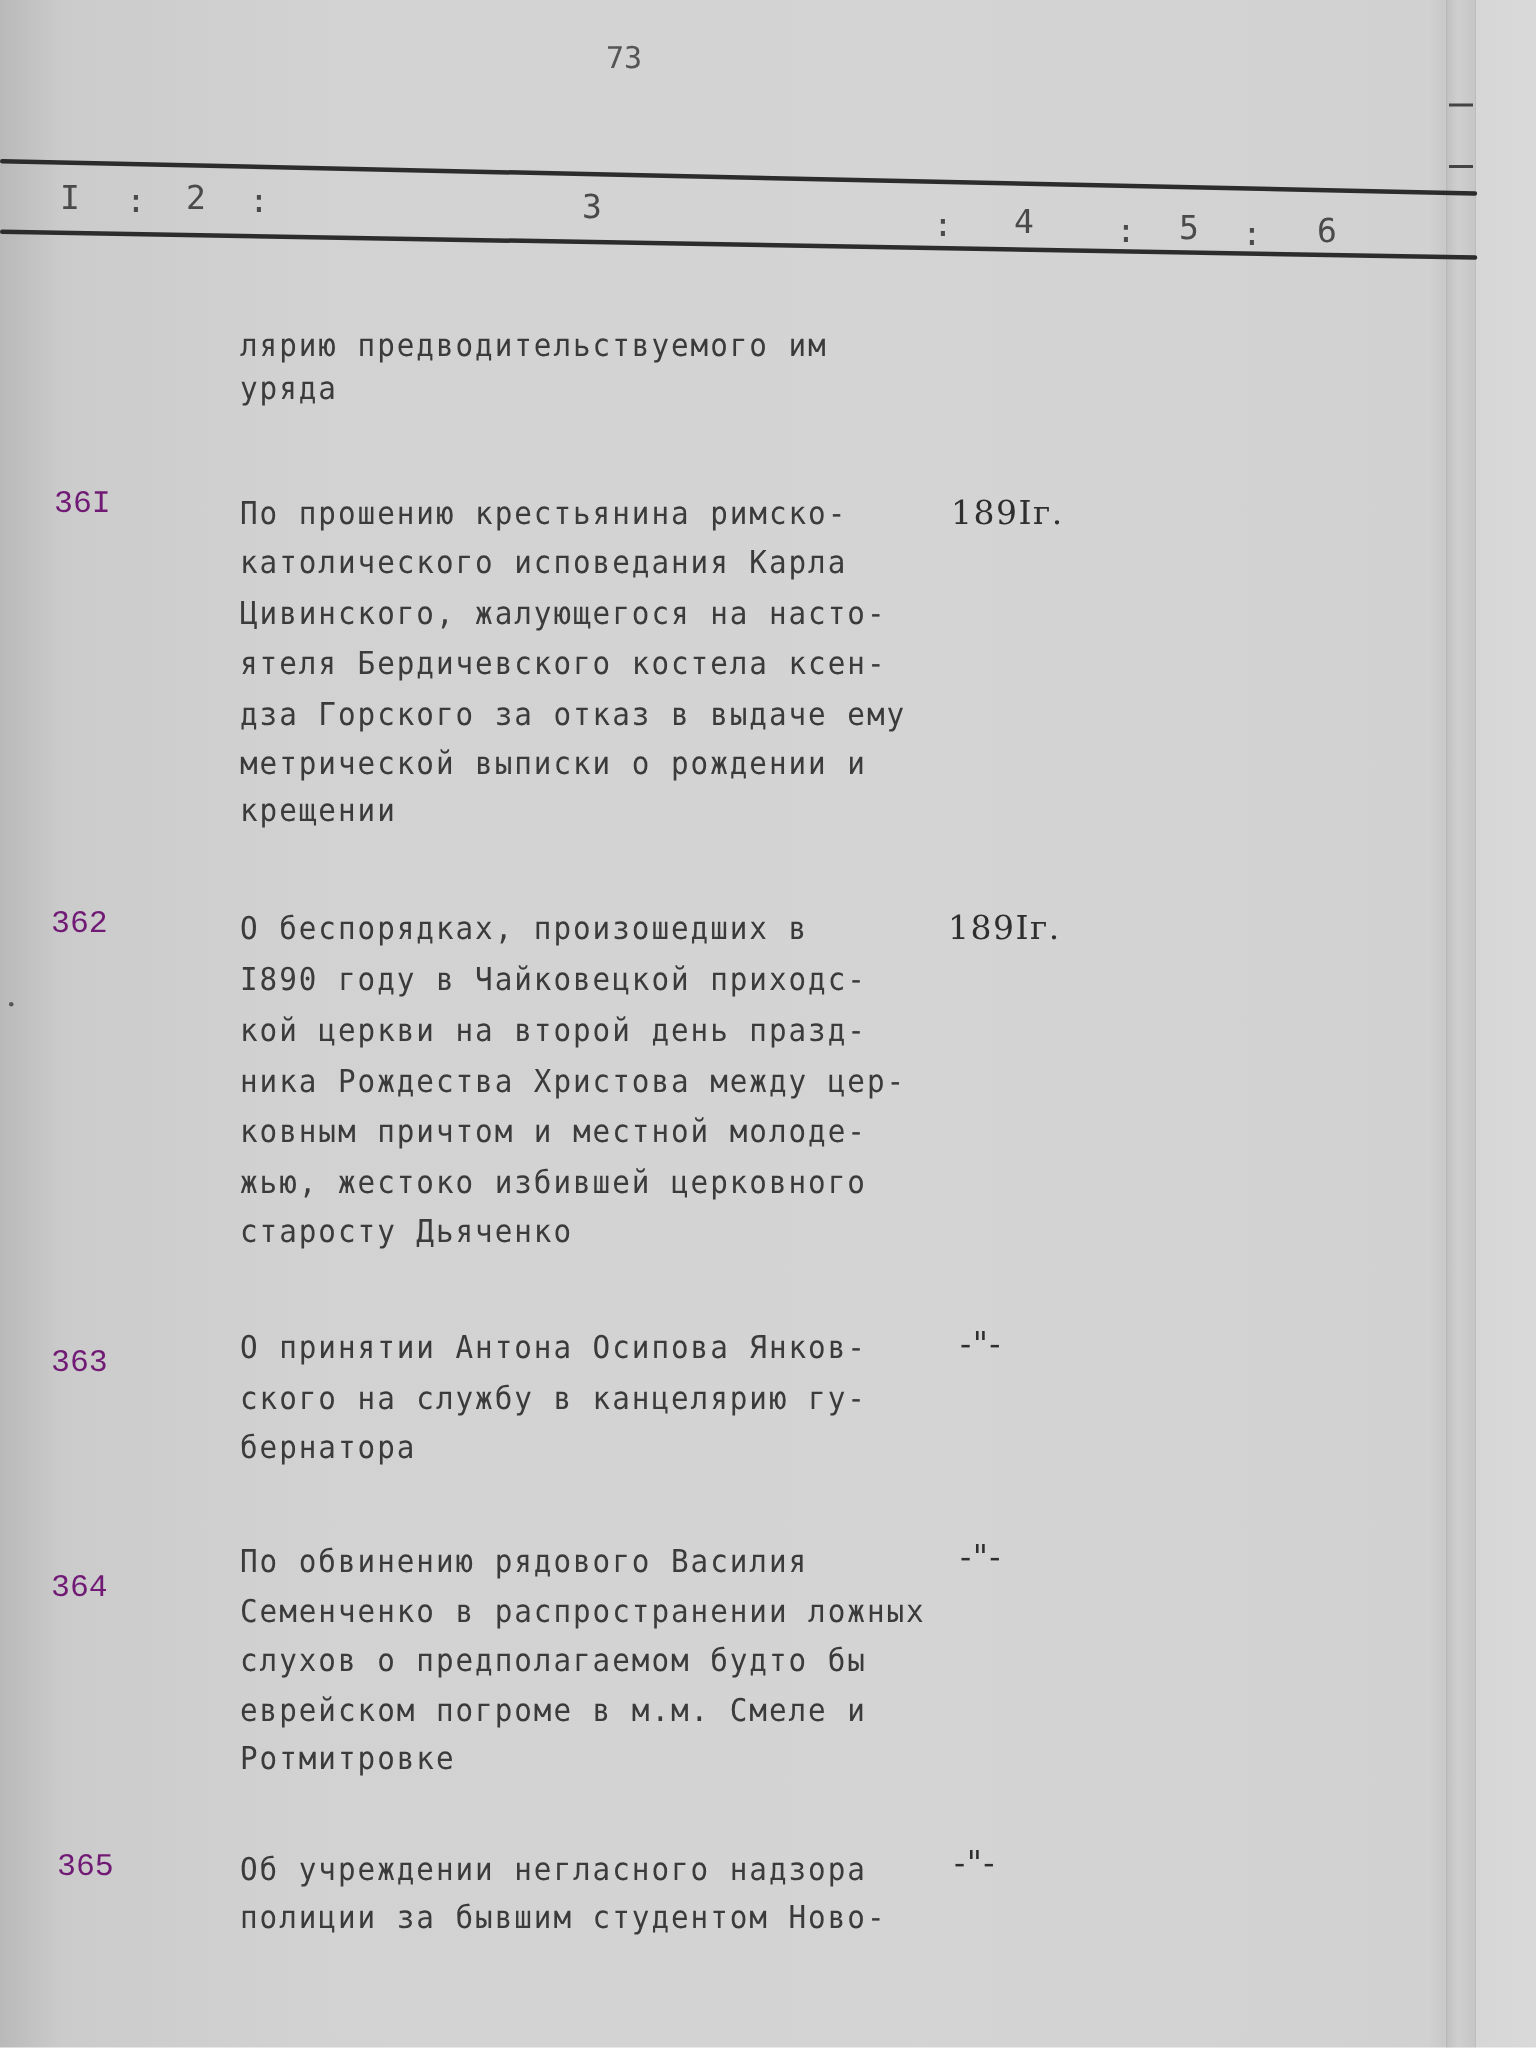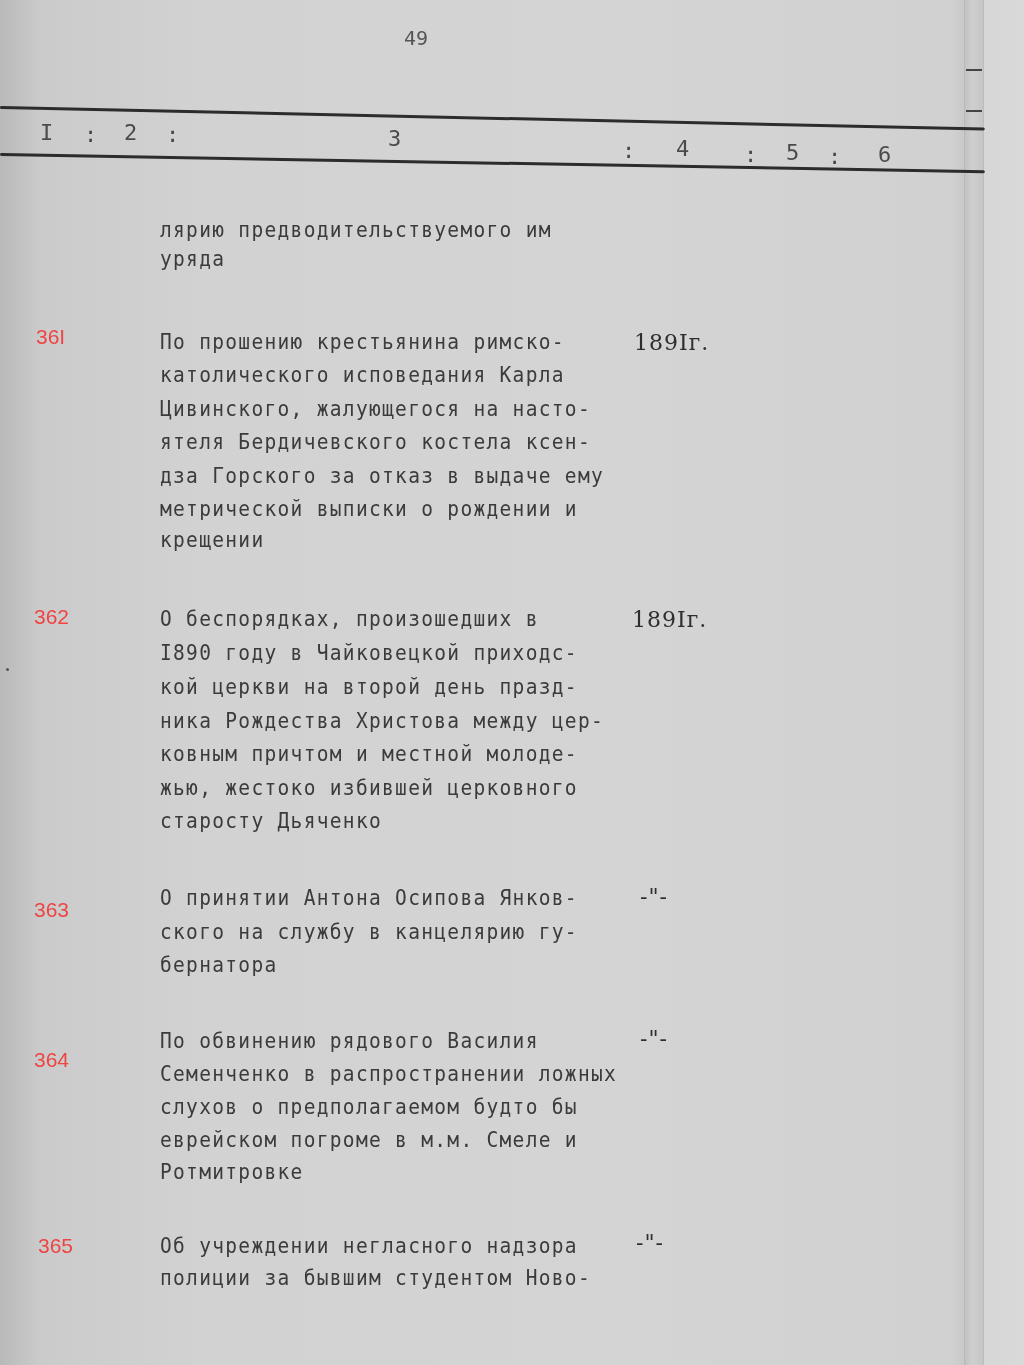--- a/index.html
+++ b/index.html
@@ -28,32 +28,32 @@
   .colhead {
     position: absolute; font-size: 22px; color: #4a4a4a;
     font-family: "DejaVu Sans Mono", monospace;
   }
   .entries { position: absolute; left: 0; top: 0; width: 100%; }
   .line {
     position: absolute; font-size: 21px; letter-spacing: 1.4px; white-space: nowrap;
     color: #3b3b3b; font-family: "DejaVu Sans Mono", monospace;
     transform: scaleX(0.93); transform-origin: left top;
   }
-  .num { position: absolute; font-size: 21px; color: #ef4444; font-family: Liberation Sans, sans-serif; }
+  .num { position: absolute; font-size: 21px; color: #701a75; font-family: Liberation Mono, monospace; }
   .date { position: absolute; font-size: 22px; color: #2e2e2e; font-family: "DejaVu Serif", serif; letter-spacing: 1px; }
   .speck { position: absolute; width: 3px; height: 3px; background: #555; border-radius: 50%; }
 </style>
 </head>
 <body>
 
 <div class="page-edge"></div>
 <div class="edge-tick" style="top:69px;"></div>
 <div class="edge-tick" style="top:110px;"></div>
 
-<div class="page-number">49</div>
+<div class="page-number">73</div>
 
 <div class="rule top"></div>
 <div class="rule bottom"></div>
 
 <div>
   <span class="colhead" style="left:40px;top:120px;">I</span>
   <span class="colhead" style="left:84px;top:122px;">:</span>
   <span class="colhead" style="left:124px;top:120px;">2</span>
   <span class="colhead" style="left:166px;top:122px;">:</span>
   <span class="colhead" style="left:388px;top:126px;">3</span>

